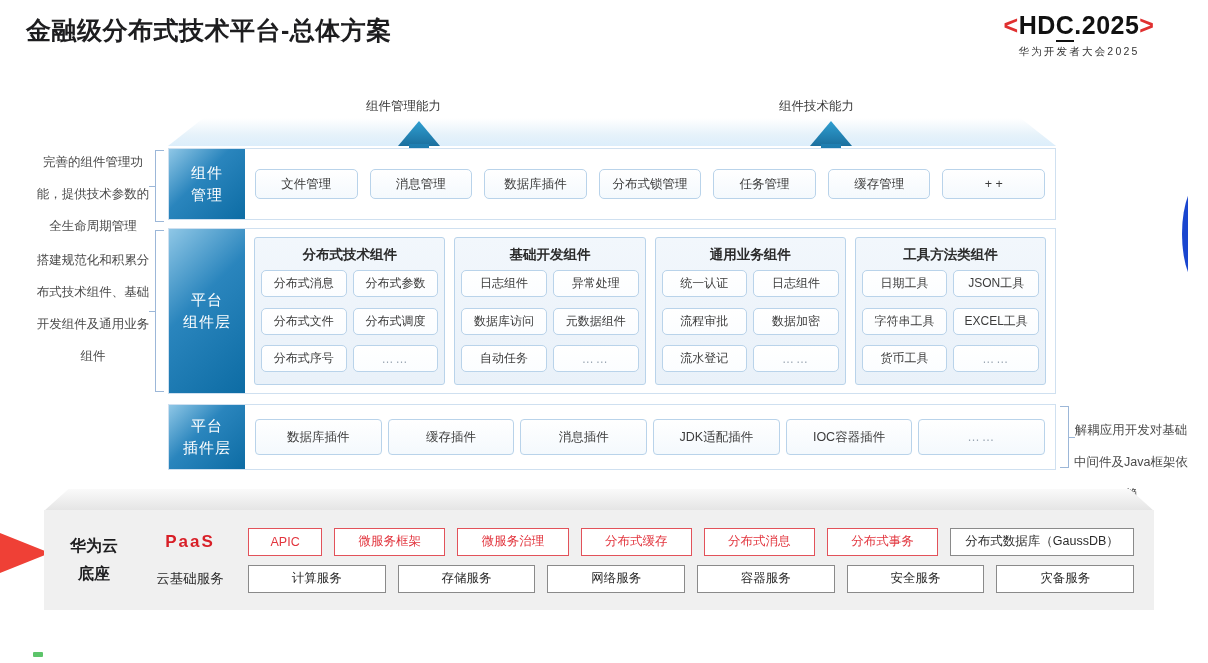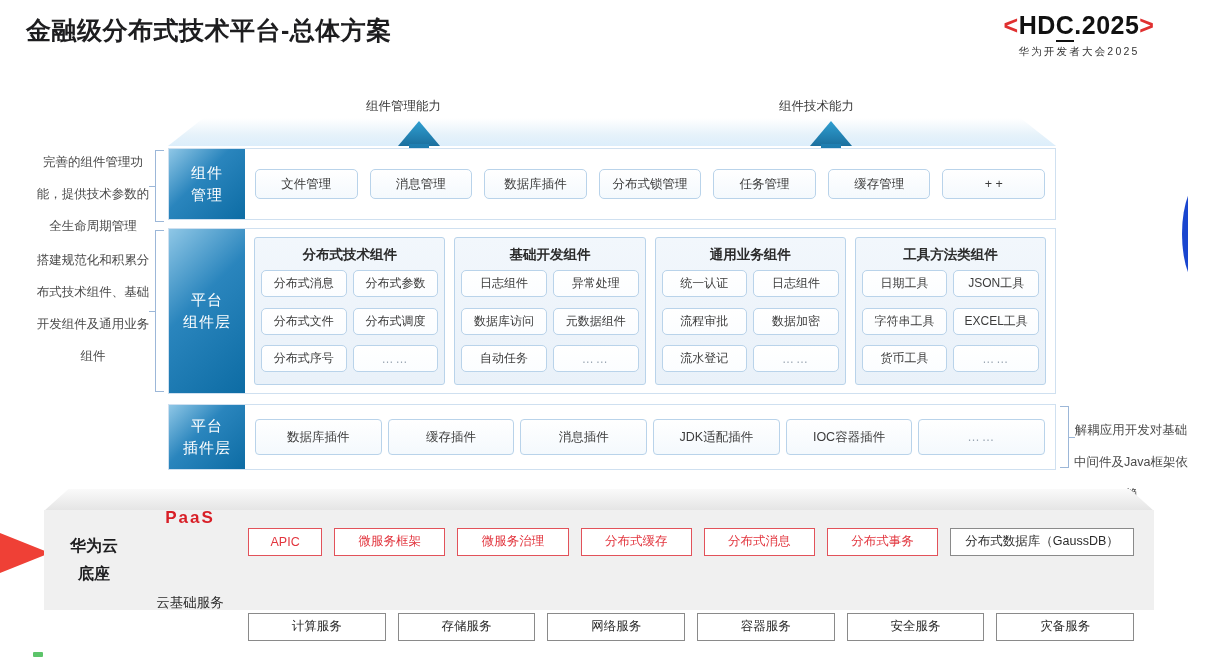--- a/index.html
+++ b/index.html
@@ -171,21 +171,21 @@
   .brow { display: flex; align-items: center; gap: 12px; }
   .brow-label {
     width: 92px; flex: 0 0 92px; text-align: center; white-space: nowrap;
   }
   .brow-label.paas { font-size: 17px; font-weight: bold; color: #d81f27;
     letter-spacing: 2px; }
   .brow-label.cloud { font-size: 13.5px; color: #2b2b2b; }
   .bbox {
     height: 28px; display: flex; align-items: center; justify-content: center;
     font-size: 12.5px; white-space: nowrap; background: #ffffff;
-    border: 1.3px solid #8a8a8a; color: #2b2b2b; padding: 0 6px; margin-top: 48px;
+    border: 1.3px solid #8a8a8a; color: #2b2b2b; padding: 0 6px;
   }
   .bbox.red { border-color: #e2525a; color: #e2353e; }
   .bbox.gauss { border-color: #8a8a8a; color: #2b2b2b; }
 
   .green-mark {
     position: absolute; left: 33px; top: 652px;
     width: 10px; height: 5px; background: #5cc46a; border-radius: 1px;
   }
 </style>
 </head>

